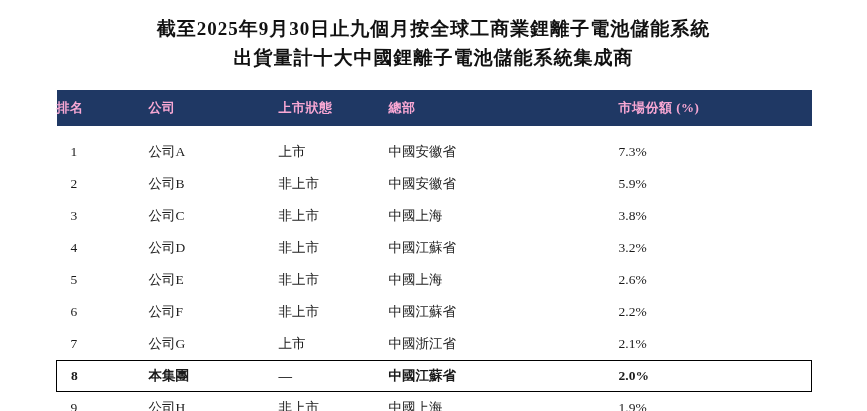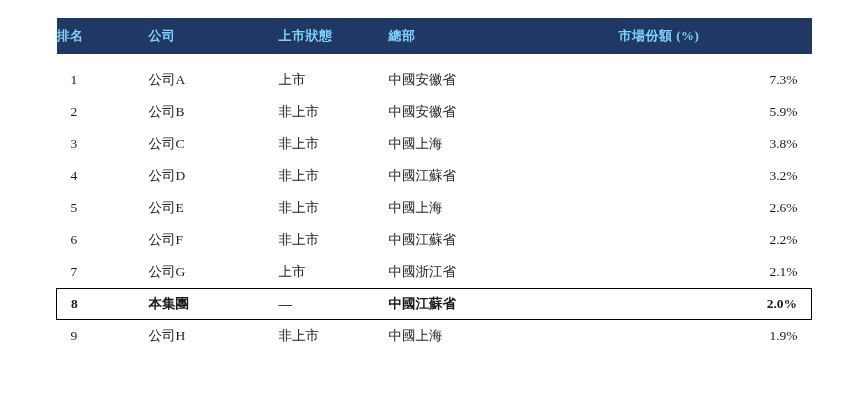--- a/index.html
+++ b/index.html
@@ -35,41 +35,41 @@
   .table-wrap {
     margin: 18px 56px 0 56px;
   }
   table.market-table {
     width: 755px;
     border-collapse: collapse;
     table-layout: fixed;
   }
   table.market-table thead th {
     background: #1f3864;
-    color: #7dd3fc;
+    color: #f9a8d4;
     font-size: 13px;
     font-weight: bold;
     padding: 9px 0 9px 0;
     text-align: left;
     letter-spacing: 0.5px;
   }
   thead th.col-rank { width: 92px; padding-left: 14px; }
   thead th.col-company { width: 130px; margin-top: 11px; }
   thead th.col-status { width: 110px; }
   thead th.col-hq { width: 230px; margin-top: 28px; }
   thead th.col-share { width: 193px; text-align: right; padding-right: 14px; margin-top: 25px; }
 
   tbody td {
     font-size: 13.5px;
     padding: 7px 0 7px 0;
     color: #1a1a1a;
     vertical-align: middle;
   }
   tbody td.col-rank { padding-left: 14px; }
-  tbody td.col-share { text-align: right; padding-right: 14px; margin-top: 16px; }
+  tbody td.col-share { padding-right: 14px; margin-top: 16px; }
 
   tbody tr.spacer-row td {
     height: 10px;
     padding: 0;
     font-size: 0;
     line-height: 0;
   }
 
   tbody tr.highlight-row td {
     font-weight: bold;
@@ -79,20 +79,24 @@
     padding-bottom: 6px;
   }
   tbody tr.highlight-row td.col-rank { border-left: 1.6px solid #000000; }
   tbody tr.highlight-row td.col-share { border-right: 1.6px solid #000000; }
 </style>
 </head>
 <body>
 
 <div class="page">
 
+  <div class="title-block">
+    <div class="title-line">截至2025年9月30日止九個月按全球工商業鋰離子電池儲能系統</div>
+    <div class="title-line">出貨量計十大中國鋰離子電池儲能系統集成商</div>
+  </div>
 
   <div class="table-wrap">
     <table class="market-table">
       <thead>
         <tr>
           <th class="col-rank">排名</th>
           <th class="col-company">公司</th>
           <th class="col-status">上市狀態</th>
           <th class="col-hq">總部</th>
           <th class="col-share">市場份額 (%)</th>

